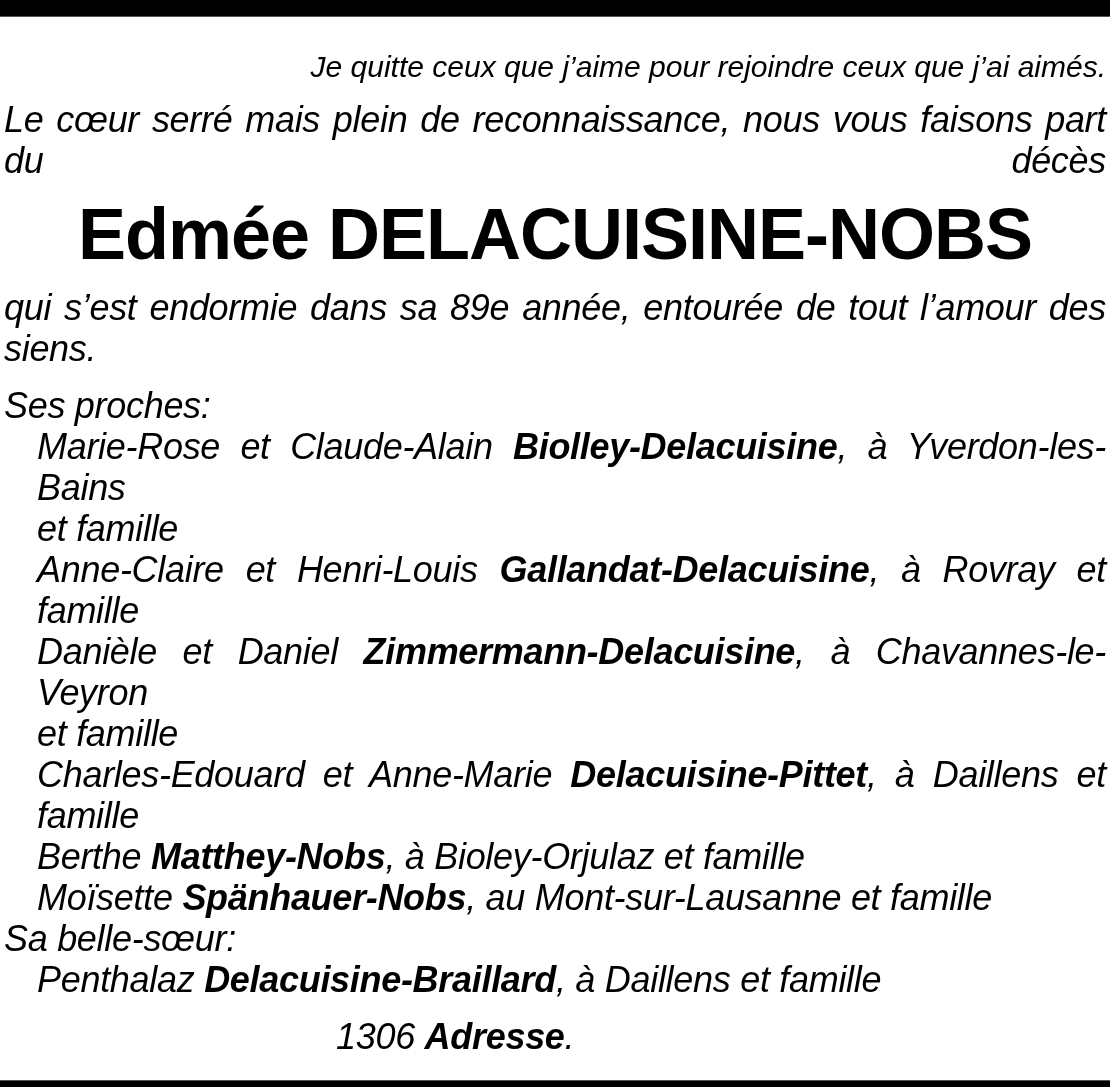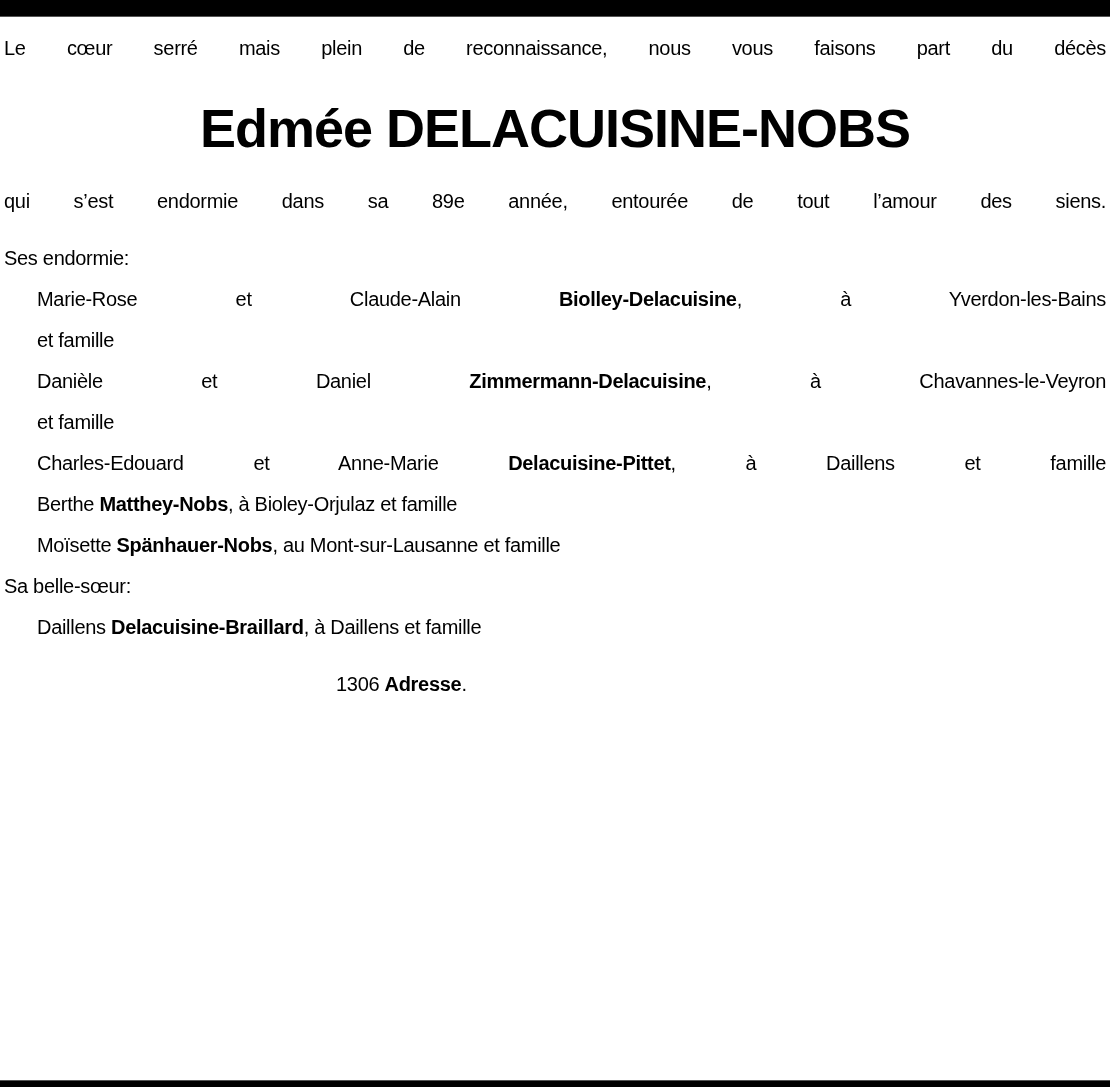--- a/index.html
+++ b/index.html
@@ -26,92 +26,95 @@
 
   .content {
     position: absolute;
     top: 16px;
     left: 0;
     width: 1102px;
     padding: 0 4px;
   }
 
   .line {
-    font-size: 20px;
+    font-size: 36px;
     line-height: 41px;
     letter-spacing: -0.3px;
     white-space: nowrap;
+    font-style: italic;
   }
   .just {
     white-space: normal;
     text-align: justify;
     text-align-last: justify;
   }
   .b { font-weight: bold; }
 
   .epigraph {
     margin-top: 30px;
     font-style: italic;
     font-size: 30px;
     line-height: 41px;
     text-align: right;
   }
   .intro { margin-top: 12px; }
   .deceased-title {
-    margin-top: 24px;
+    margin-top: 18px;
     text-align: center;
     font-weight: bold;
-    font-size: 54px;
+    font-size: 72px;
     line-height: 70px;
     letter-spacing: -1px;
   }
   .subtitle { margin-top: 18px; }
   .family { margin-top: 16px; }
   .entry { padding-left: 33px; }
   .closing { margin-top: 16px; }
   .closing-last { padding-left: 332px; }
 </style>
 </head>
 <body>
 
 <div class="bar bar-top"></div>
 
 <div class="content">
 
+  <div class="epigraph">Je quitte ceux que j’aime pour rejoindre ceux que j’ai aimés.</div>
 
   <div class="intro">
     <div class="line just">Le cœur serré mais plein de reconnaissance, nous vous faisons part du décès</div>
   </div>
 
   <div class="deceased-title">Edmée DELACUISINE-NOBS</div>
 
   <div class="line just subtitle">qui s’est endormie dans sa 89e année, entourée de tout l’amour des siens.</div>
 
   <div class="family">
 
-    <div class="line">Ses endormie:</div>
+    <div class="line">Ses proches:</div>
 
     <div class="line just entry"><span>Marie-Rose et Claude-Alain </span><span class="b">Biolley-Delacuisine</span><span>, à Yverdon-les-Bains</span></div>
     <div class="line entry">et famille</div>
 
+    <div class="line just entry"><span>Anne-Claire et Henri-Louis </span><span class="b">Gallandat-Delacuisine</span><span>, à Rovray et famille</span></div>
 
     <div class="line just entry"><span>Danièle et Daniel </span><span class="b">Zimmermann-Delacuisine</span><span>, à Chavannes-le-Veyron</span></div>
     <div class="line entry">et famille</div>
 
     <div class="line just entry"><span>Charles-Edouard et Anne-Marie </span><span class="b">Delacuisine-Pittet</span><span>, à Daillens et famille</span></div>
 
 
     <div class="line entry"><span>Berthe </span><span class="b">Matthey-Nobs</span><span>, à Bioley-Orjulaz et famille</span></div>
 
 
     <div class="line entry"><span>Moïsette </span><span class="b">Spänhauer-Nobs</span><span>, au Mont-sur-Lausanne et famille</span></div>
 
     <div class="line">Sa belle-sœur:</div>
 
-    <div class="line entry"><span>Daillens </span><span class="b">Delacuisine-Braillard</span><span>, à Daillens et famille</span></div>
+    <div class="line entry"><span>Penthalaz </span><span class="b">Delacuisine-Braillard</span><span>, à Daillens et famille</span></div>
 
   </div>
 
   <div class="closing">
     <div class="line closing-last"><span>1306 </span><span class="b">Adresse</span><span>.</span></div>
   </div>
 
 </div>
 
 <div class="bar bar-bottom"></div>

